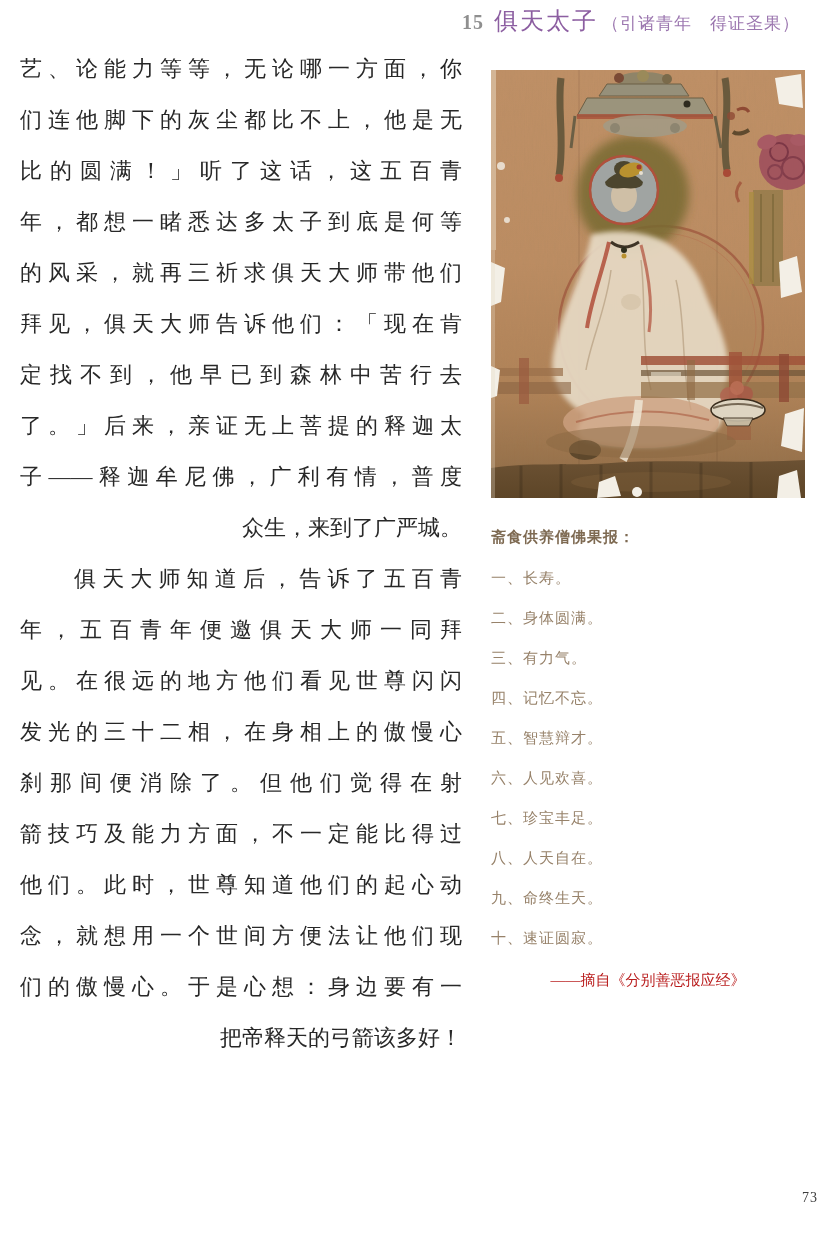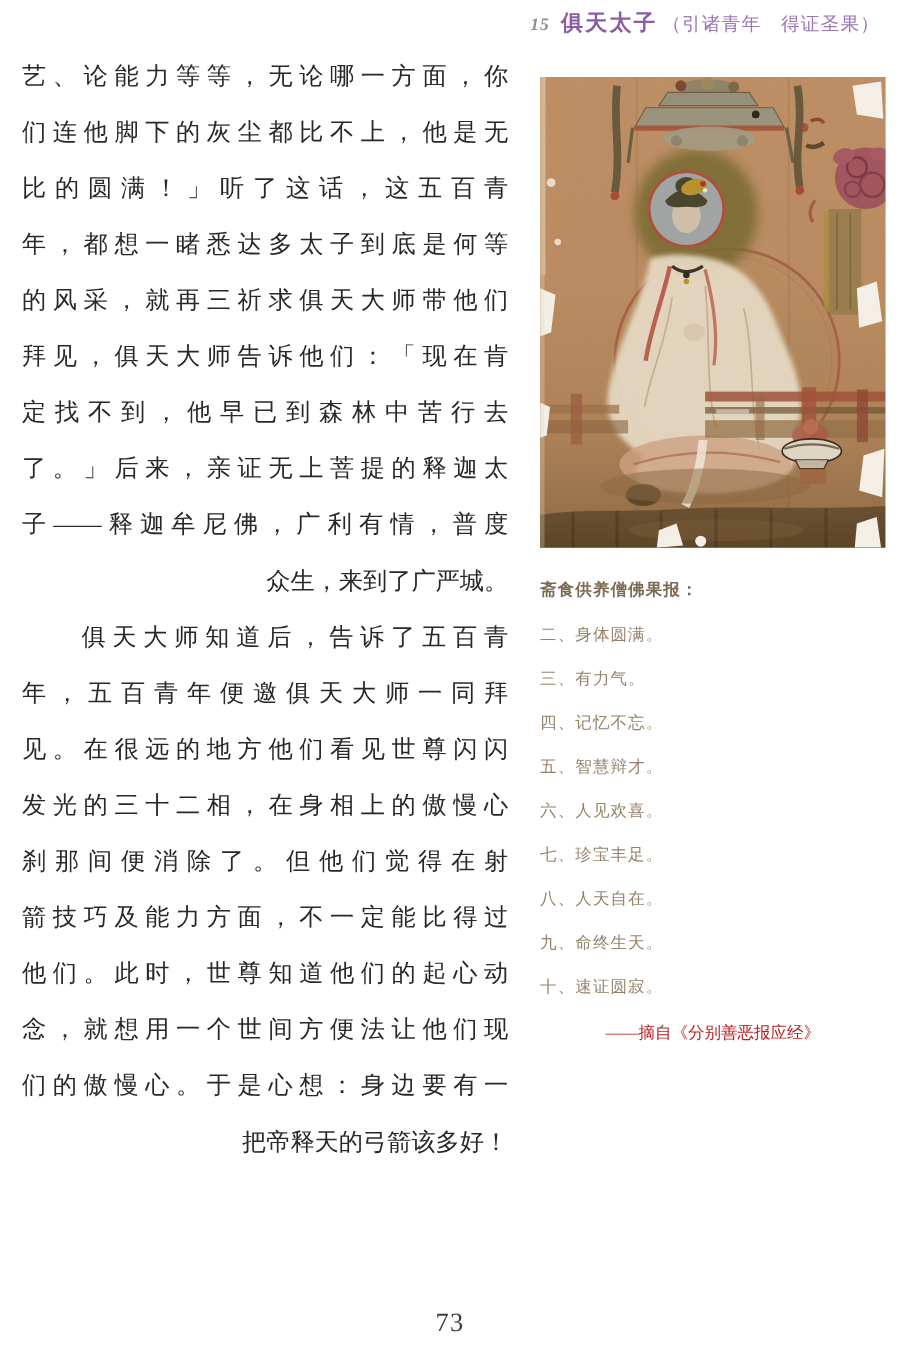--- a/index.html
+++ b/index.html
@@ -6,22 +6,22 @@
   body{
     width:818px;height:1234px;position:relative;background:#ffffff;
     font-family:"Liberation Serif","DejaVu Serif",serif;
     overflow:hidden;
   }
   
   .header{
     position:absolute;top:8px;right:18px;height:26px;line-height:26px;
     white-space:nowrap;
   }
-  .ch-num{font-style:italic;font-weight:bold;font-size:16px;color:#8f8f8f;letter-spacing:1px;}
-  .ch-title{font-weight:bold;font-size:20px;color:#8c5ea1;letter-spacing:2px;margin-left:6px;}
+  .ch-num{font-weight:bold;font-size:20px;color:#8f8f8f;letter-spacing:1px;}
+  .ch-title{font-weight:normal;font-size:24px;color:#8c5ea1;letter-spacing:2px;margin-left:6px;}
   .ch-sub{font-size:17px;color:#9b76af;letter-spacing:1px;}
   
   .body-text{
     position:absolute;left:20px;top:43px;width:442px;
     font-size:22px;color:#282828;
   }
   .tline{
     height:51px;line-height:51px;white-space:nowrap;text-align:right;
   }
   .tline.just{
@@ -44,22 +44,22 @@
     height:42px;line-height:42px;color:#7e6a52;font-weight:bold;letter-spacing:1px;
   }
   .list-item{
     height:40px;line-height:40px;color:#97826a;letter-spacing:1px;white-space:nowrap;
   }
   .attribution{
     height:40px;line-height:40px;margin-top:2px;color:#b91c1c;text-align:center;white-space:nowrap;
   }
   
   .page-number{
-    position:absolute;left:0;right:0;top:1190px;text-align:center;
-    font-size:24px;color:#3c3c3c;letter-spacing:1px;
+    position:absolute;left:0;right:0;top:1190px;text-align:right;
+    font-size:14px;color:#3c3c3c;letter-spacing:1px;
   }
 </style>
 </head>
 <body>
 
 <div class="header">
   <span class="ch-num">15</span>
   <span class="ch-title">俱天太子</span>
   <span class="ch-sub">（引诸青年　得证圣果）</span>
 </div>
@@ -247,20 +247,21 @@
       <circle cx="16" cy="150" r="3" opacity="0.8"></circle>
       <rect x="0" y="0" width="5" height="180" fill="#e9dcc6" opacity="0.5"></rect>
       <rect x="0" y="180" width="4" height="248" fill="#e9dcc6" opacity="0.3"></rect>
     </g>
   </svg>
 </div>
 
 <div class="side-list">
   <div class="list-heading">斋食供养僧佛果报：</div>
   <div id="list-items">
+      <div class="list-item">一、长寿。</div>
       <div class="list-item">二、身体圆满。</div>
       <div class="list-item">三、有力气。</div>
       <div class="list-item">四、记忆不忘。</div>
       <div class="list-item">五、智慧辩才。</div>
       <div class="list-item">六、人见欢喜。</div>
       <div class="list-item">七、珍宝丰足。</div>
       <div class="list-item">八、人天自在。</div>
       <div class="list-item">九、命终生天。</div>
       <div class="list-item">十、速证圆寂。</div>
     </div>

